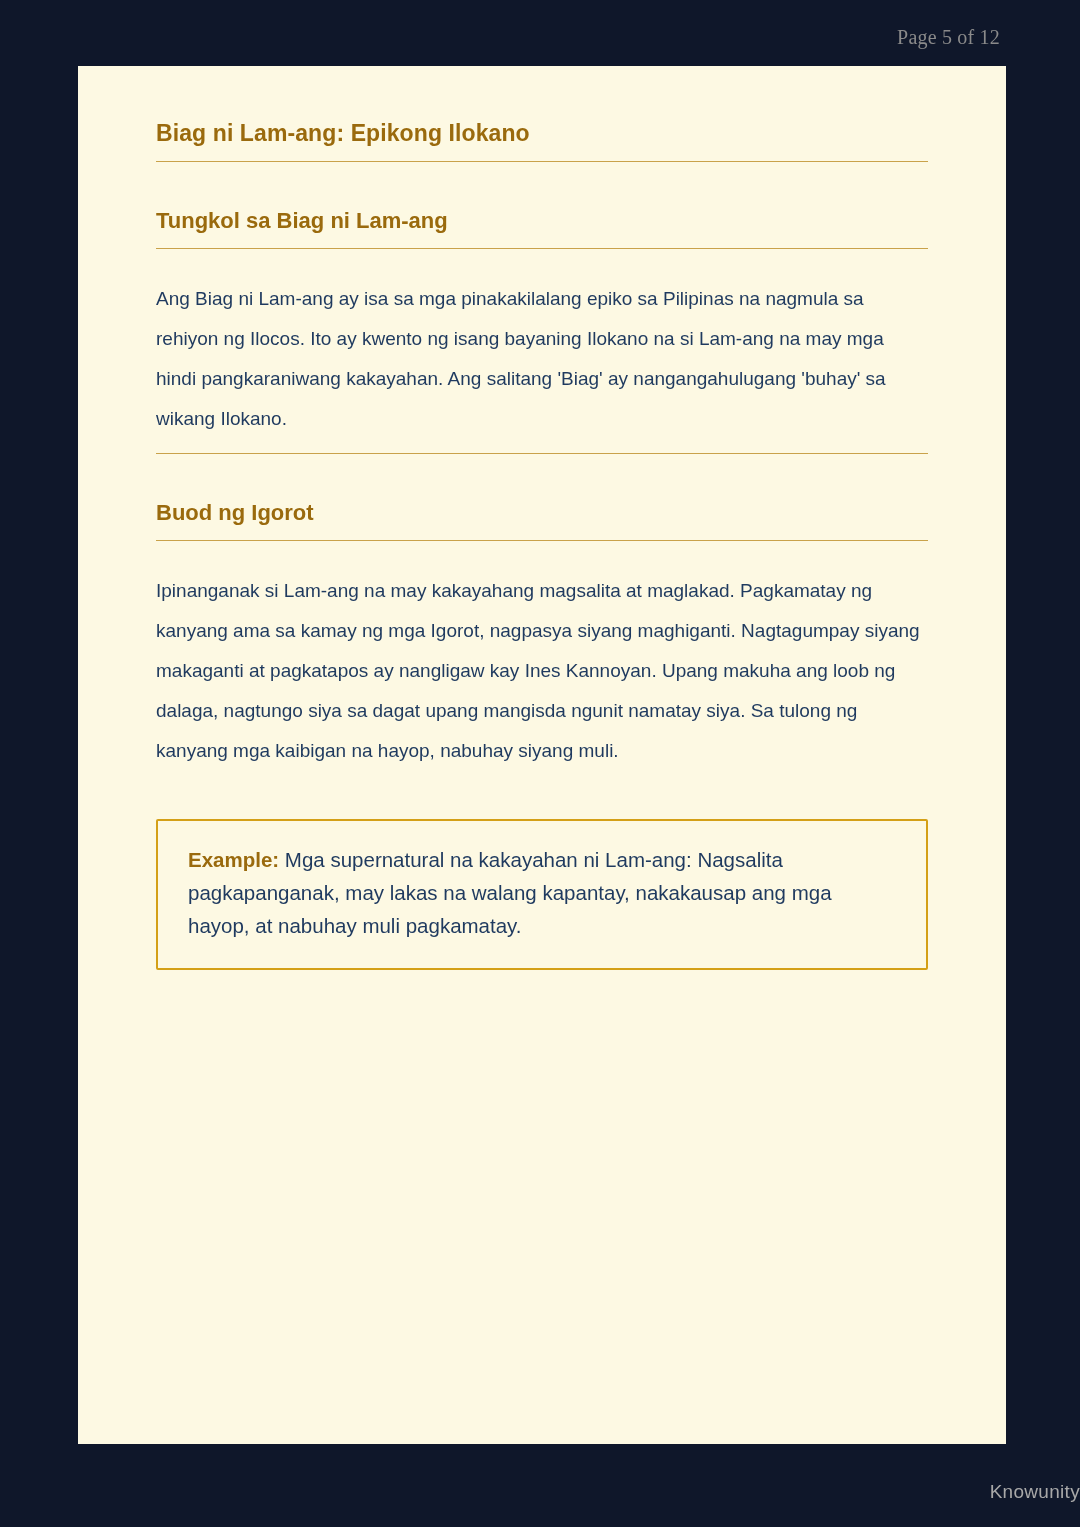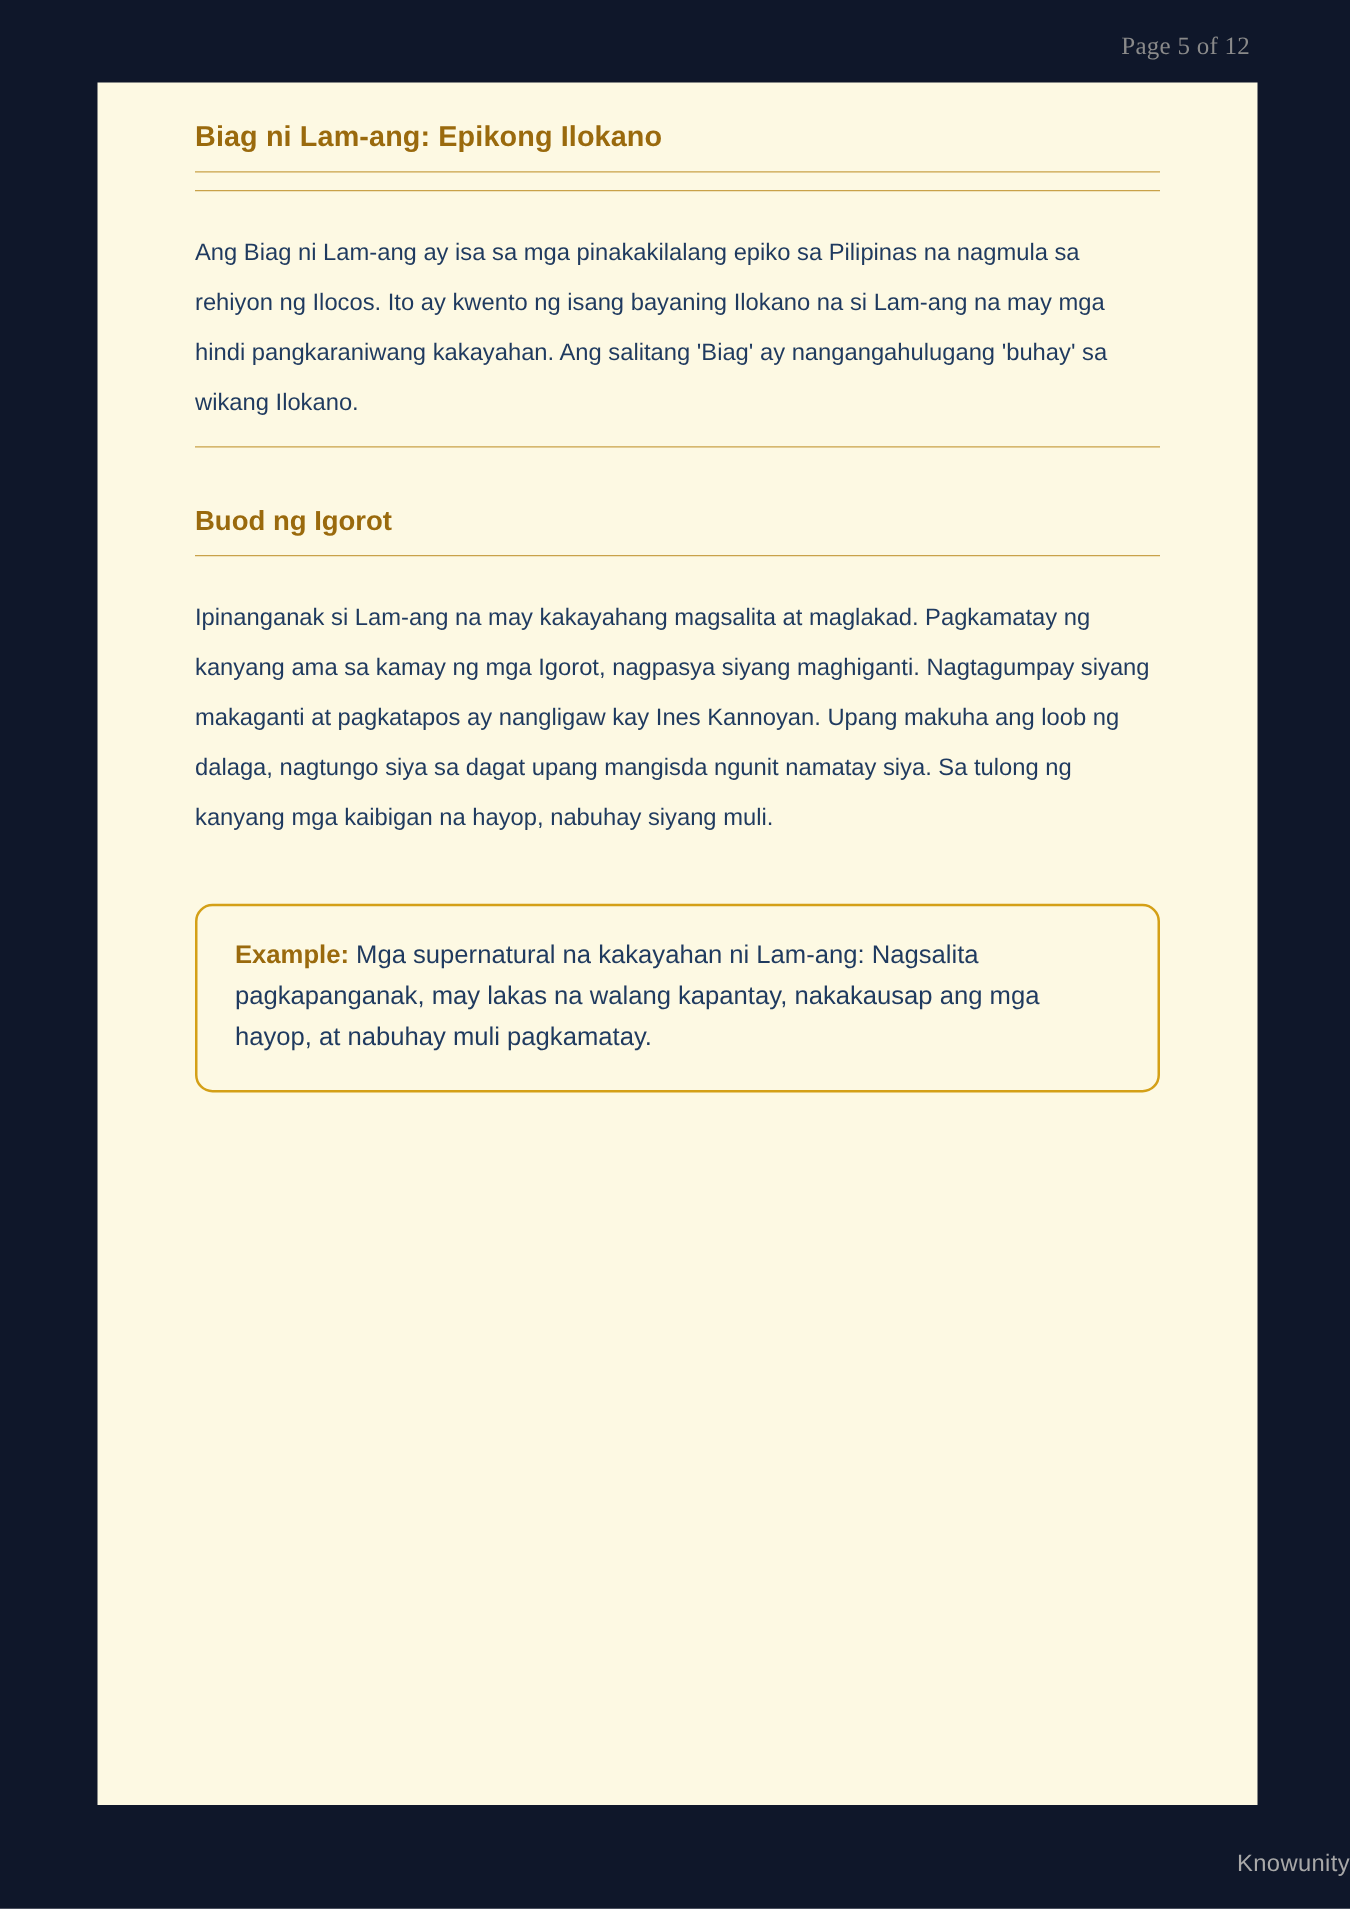--- a/index.html
+++ b/index.html
@@ -32,20 +32,21 @@
   .sheet {
     position: absolute;
     top: 66px;
     left: 78px;
     width: 928px;
     height: 1378px;
     background: #fdf9e3;
   }
   .content {
     padding: 24px 78px 0 78px;
+    margin-top: 24px;
   }
   .doc-title {
     font-size: 23px;
     font-weight: bold;
     color: #9a6a0d;
     margin: 6px 0 0 0;
     letter-spacing: 0.1px;
   }
   .rule {
     height: 1px;
@@ -61,21 +62,21 @@
   }
   .body-text {
     font-size: 19px;
     line-height: 40px;
     color: #1f3a5f;
     margin: 30px 0 0 0;
   }
   .example-box {
     margin: 48px 0 0 0;
     border: 2px solid #d4a017;
-    border-radius: 14px;
+    border-radius: 2px;
     padding: 22px 30px 26px 30px;
     background: transparent;
   }
   .example-text {
     font-size: 20.5px;
     line-height: 33px;
     color: #1f3a5f;
     margin: 0;
   }
   .example-label {
@@ -99,20 +100,21 @@
 <div class="page">
 
   <div class="page-number">Page 5 of 12</div>
 
   <div class="sheet">
     <div class="content">
 
       <div class="doc-title">Biag ni Lam-ang: Epikong Ilokano</div>
       <div class="rule"></div>
 
+      <div class="h2">Tungkol sa Biag ni Lam-ang</div>
       <div class="rule"></div>
       <p class="body-text">Ang Biag ni Lam-ang ay isa sa mga pinakakilalang epiko sa Pilipinas na nagmula sa rehiyon ng Ilocos. Ito ay kwento ng isang bayaning Ilokano na si Lam-ang na may mga hindi pangkaraniwang kakayahan. Ang salitang 'Biag' ay nangangahulugang 'buhay' sa wikang Ilokano.</p>
 
       <div class="rule"></div>
 
       <div class="h2">Buod ng Igorot</div>
       <div class="rule"></div>
       <p class="body-text">Ipinanganak si Lam-ang na may kakayahang magsalita at maglakad. Pagkamatay ng kanyang ama sa kamay ng mga Igorot, nagpasya siyang maghiganti. Nagtagumpay siyang makaganti at pagkatapos ay nangligaw kay Ines Kannoyan. Upang makuha ang loob ng dalaga, nagtungo siya sa dagat upang mangisda ngunit namatay siya. Sa tulong ng kanyang mga kaibigan na hayop, nabuhay siyang muli.</p>
 
       <div class="example-box">

